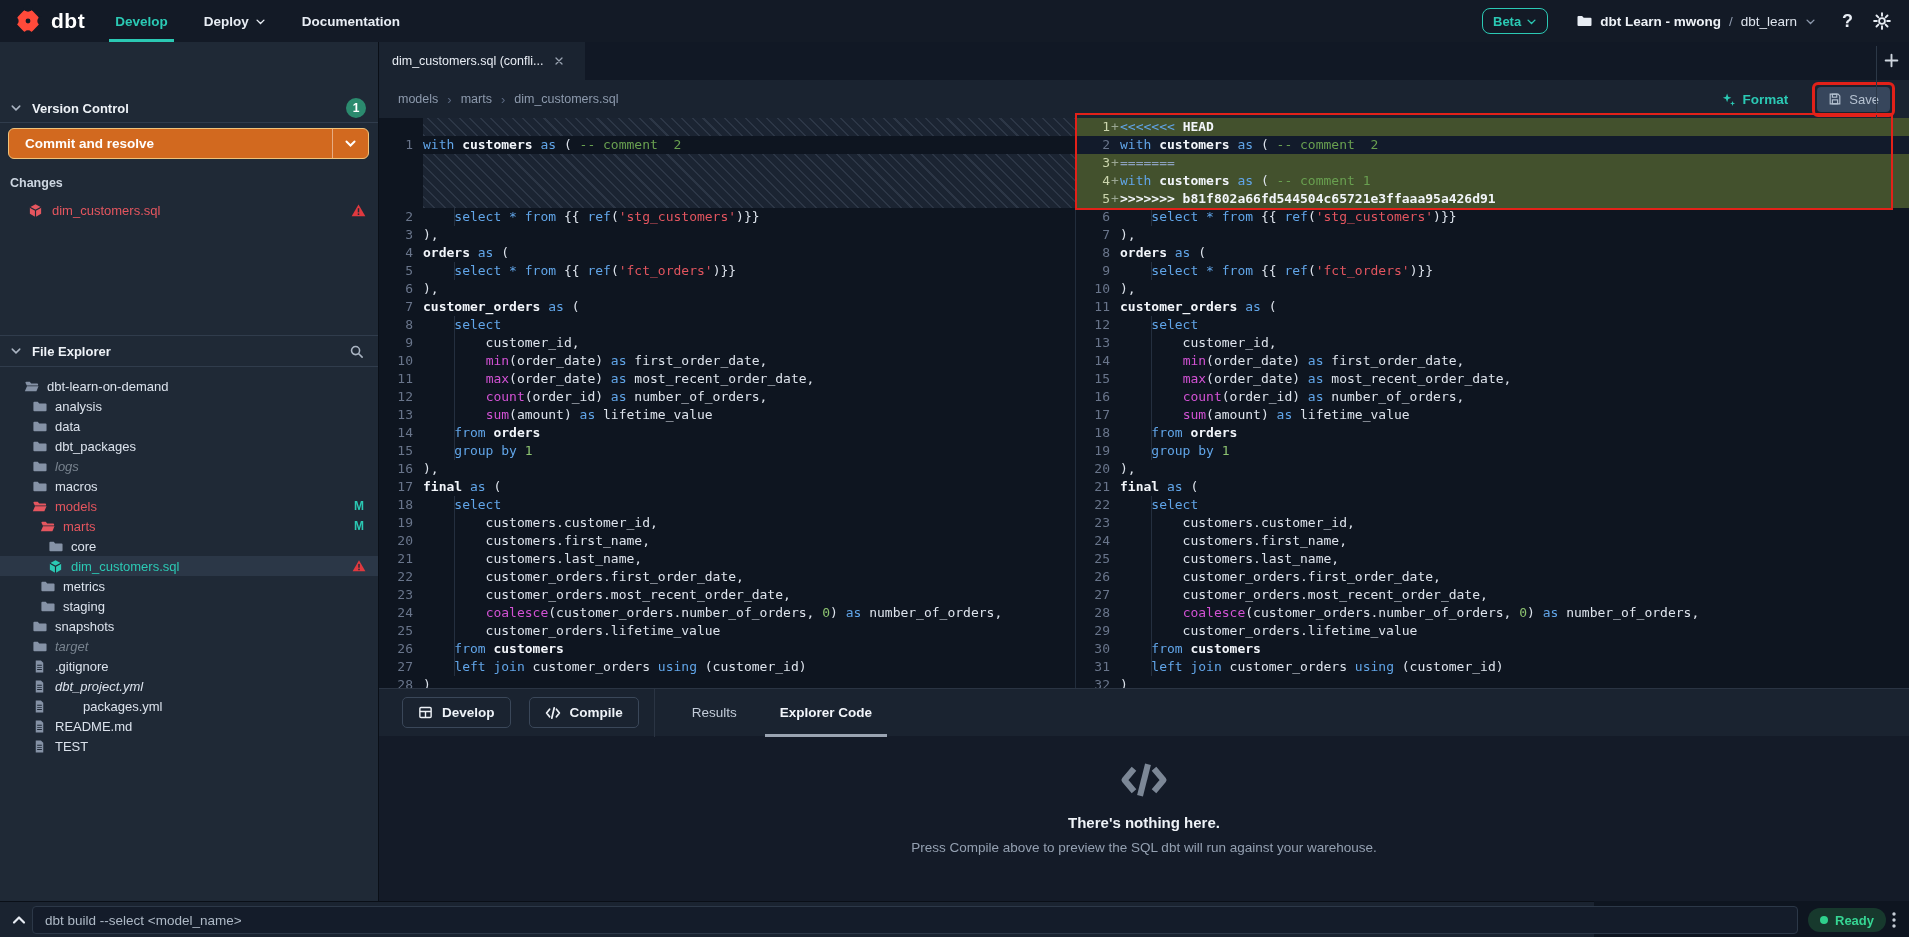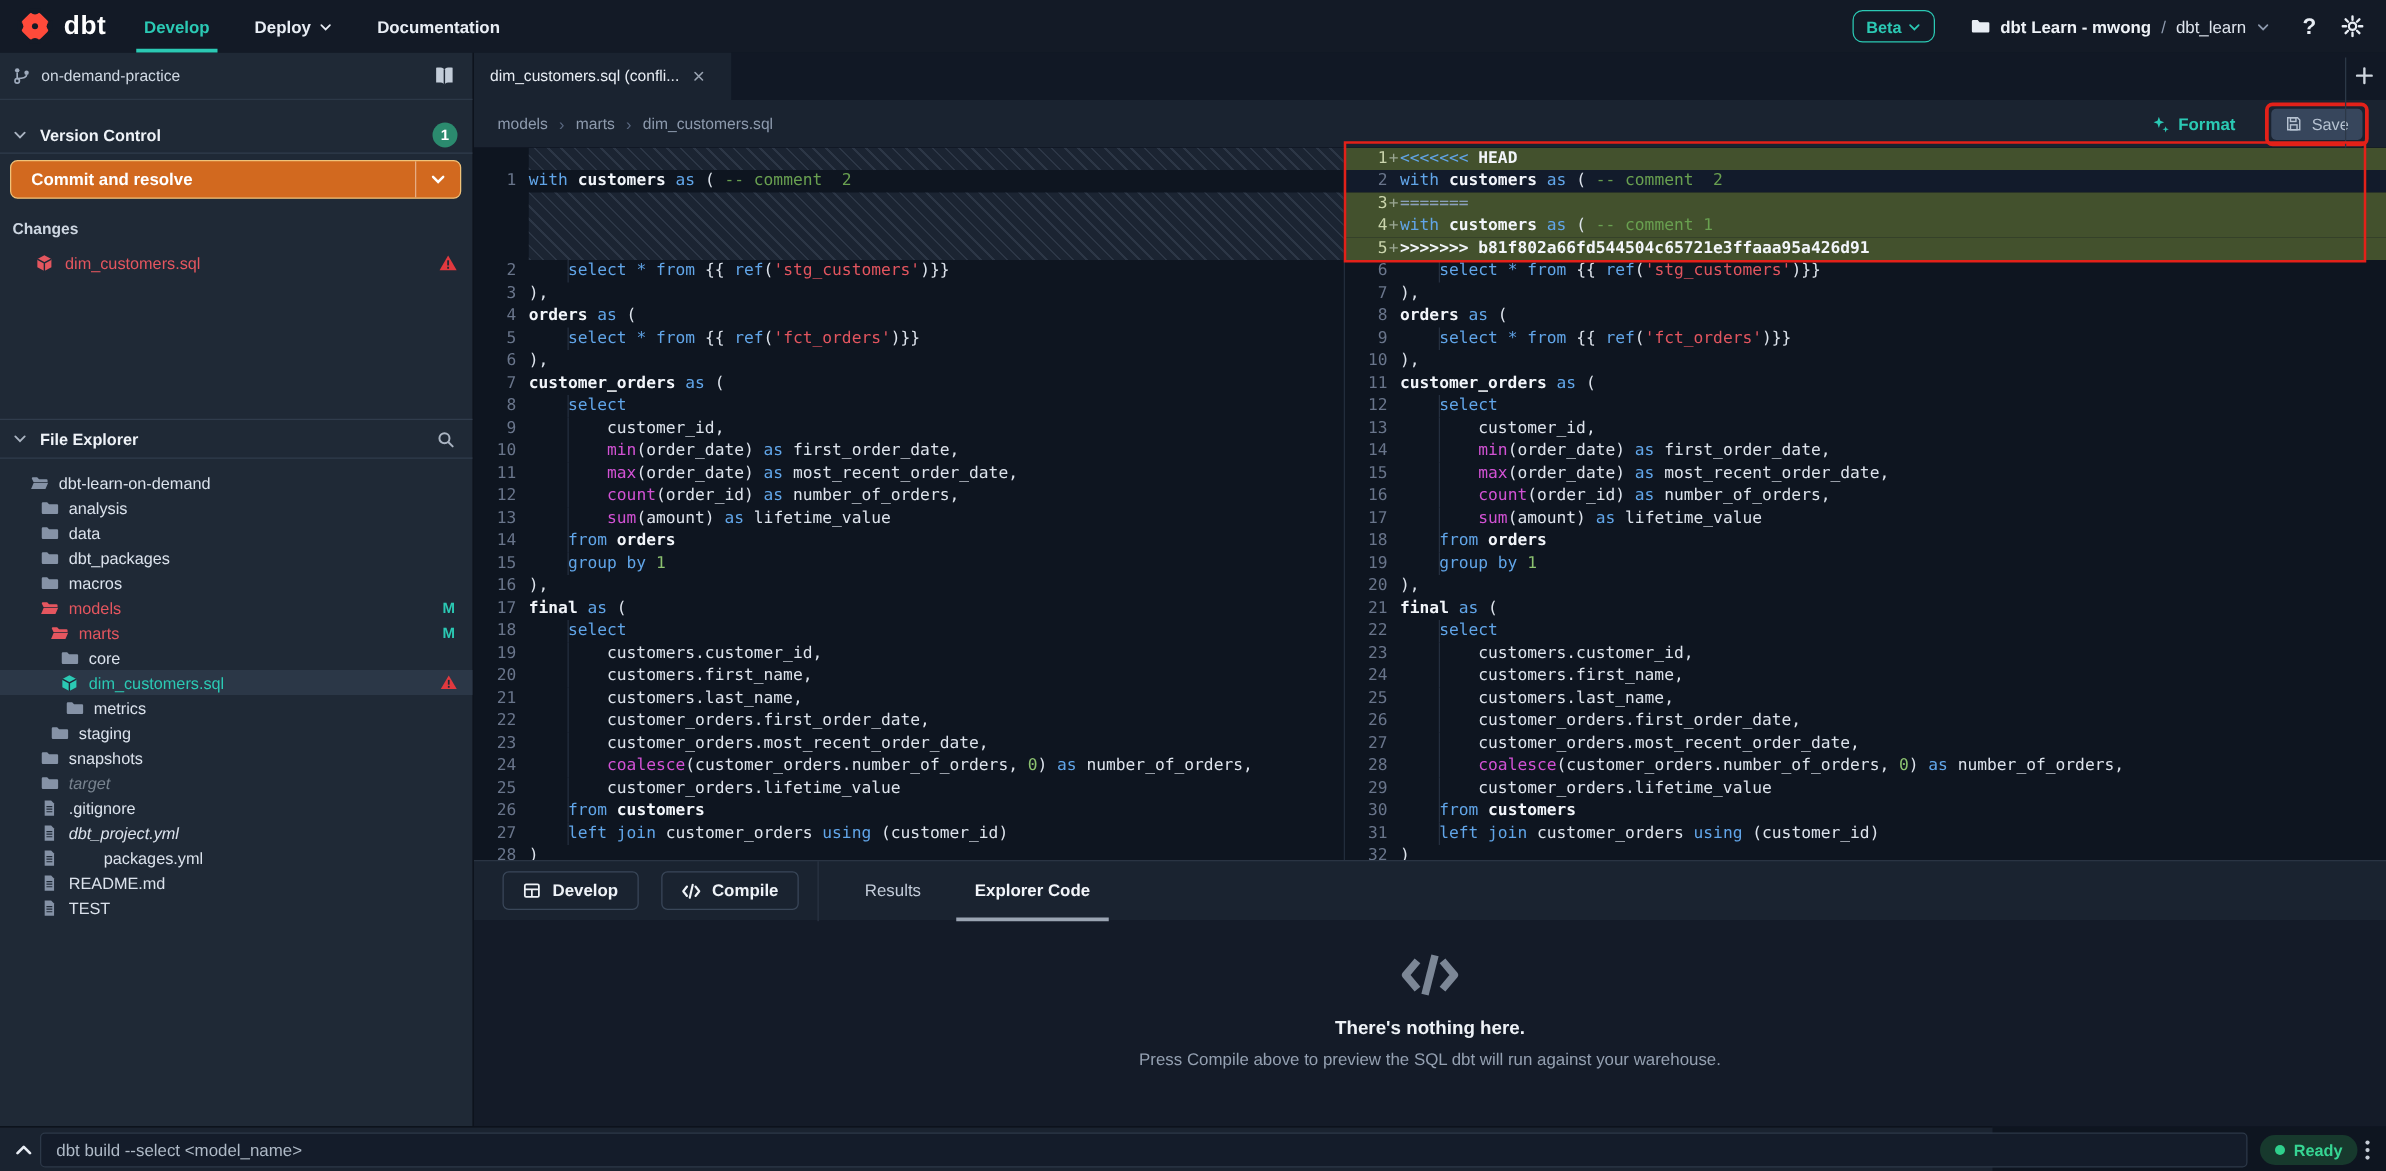--- a/index.html
+++ b/index.html
@@ -183,33 +183,20 @@
       </div>
       <span class="help-q">?</span>
       <svg width="18" height="18" viewBox="0 0 16 16" style="color:#e8edf4;cursor:pointer">
         <circle cx="8" cy="8" r="2.6" fill="none" stroke="currentColor" stroke-width="1.6"></circle>
         <path d="M8 1v2.4M8 12.6V15M1 8h2.4M12.6 8H15M3.1 3.1l1.7 1.7M11.2 11.2l1.7 1.7M12.9 3.1l-1.7 1.7M4.8 11.2l-1.7 1.7" stroke="currentColor" stroke-width="1.7" stroke-linecap="round"></path>
       </svg>
     </div>
   </header>
 
   <aside class="sidebar">
-    <div class="branch-row">
-      <svg width="15" height="15" viewBox="0 0 16 16" style="color:#9fabbd">
-        <circle cx="4" cy="3.5" r="1.9" fill="currentColor"></circle>
-          <circle cx="12" cy="5.5" r="1.9" fill="currentColor"></circle>
-        <circle cx="4" cy="12.5" r="1.9" fill="none" stroke="currentColor" stroke-width="1.4"></circle>
-        <path d="M4 5.4v5.2M12 7.4c0 2.6-4 3-8 3.2" fill="none" stroke="currentColor" stroke-width="1.4"></path>
-      </svg>
-      <span class="lbl">on-demand-practice</span>
-      <svg class="book" width="17" height="17" viewBox="0 0 16 16" fill="currentColor">
-        <path d="M8 3.2C6.8 2 5 1.8 1.8 2v11.2c3.2-.2 5 0 6.2 1.2 1.2-1.2 3-1.4 6.2-1.2V2C11 1.8 9.2 2 8 3.2z"></path>
-        <path d="M8 3.2v11.2" stroke="#1f2936" stroke-width="1.1"></path>
-      </svg>
-    </div>
 
     <div class="sec-head vc-head">
       <svg class="chev" width="12" height="12" viewBox="0 0 16 16">
           <path d="M3 5.5l5 5 5-5" stroke="currentColor" stroke-width="2" fill="none" stroke-linecap="round"></path>
         </svg>
       <span>Version Control</span>
     </div>
     <div class="vc-badge">1</div>
     <div class="vc-divider"></div>
 
@@ -265,20 +252,26 @@
             <path d="M1.5 4a1 1 0 0 1 1-1h3.6l1.6 1.7h6.8a1 1 0 0 1 1 1V12a1 1 0 0 1-1 1h-12a1 1 0 0 1-1-1z" fill="currentColor"></path>
           </svg>
           <span>data</span>
         </div>
         <div class="trow" style="padding-left: 32px;">
           <svg class="ticon" width="15" height="15" viewBox="0 0 16 16">
             <path d="M1.5 4a1 1 0 0 1 1-1h3.6l1.6 1.7h6.8a1 1 0 0 1 1 1V12a1 1 0 0 1-1 1h-12a1 1 0 0 1-1-1z" fill="currentColor"></path>
           </svg>
           <span>dbt_packages</span>
         </div>
+        <div class="trow dim" style="padding-left: 32px;">
+          <svg class="ticon" width="15" height="15" viewBox="0 0 16 16">
+            <path d="M1.5 4a1 1 0 0 1 1-1h3.6l1.6 1.7h6.8a1 1 0 0 1 1 1V12a1 1 0 0 1-1 1h-12a1 1 0 0 1-1-1z" fill="currentColor"></path>
+          </svg>
+          <span>logs</span>
+        </div>
         <div class="trow" style="padding-left: 32px;">
           <svg class="ticon" width="15" height="15" viewBox="0 0 16 16">
             <path d="M1.5 4a1 1 0 0 1 1-1h3.6l1.6 1.7h6.8a1 1 0 0 1 1 1V12a1 1 0 0 1-1 1h-12a1 1 0 0 1-1-1z" fill="currentColor"></path>
           </svg>
           <span>macros</span>
         </div>
         <div class="trow red" style="padding-left: 32px;">
           <svg class="ticon" width="15" height="15" viewBox="0 0 16 16">
             <path d="M1.5 4a1 1 0 0 1 1-1h3.6l1.6 1.7h6.3a1 1 0 0 1 1 1V7H3z" fill="currentColor"></path>
             <path d="M.9 13l2.3-5.3h12.3L13.2 13z" fill="currentColor"></path>
@@ -305,21 +298,21 @@
             <path d="M8 1.2 14 4.5v7L8 14.8 2 11.5v-7z" fill="currentColor"></path>
             <path d="M2 4.5 8 7.8l6-3.3M8 7.8v7" stroke="#1f2936" stroke-width="1.2" fill="none"></path>
           </svg>
           <span>dim_customers.sql</span>
           <svg class="warn" width="14" height="14" viewBox="0 0 16 16">
             <path d="M8 1.5 15.3 14H.7z" fill="currentColor"></path>
             <rect x="7.2" y="5.6" width="1.6" height="4.4" fill="#1f2936"></rect>
             <rect x="7.2" y="11.1" width="1.6" height="1.7" fill="#1f2936"></rect>
           </svg>
         </div>
-        <div class="trow" style="padding-left: 52px;">
+        <div class="trow" style="padding-left: 40px;">
           <svg class="ticon" width="15" height="15" viewBox="0 0 16 16">
             <path d="M1.5 4a1 1 0 0 1 1-1h3.6l1.6 1.7h6.8a1 1 0 0 1 1 1V12a1 1 0 0 1-1 1h-12a1 1 0 0 1-1-1z" fill="currentColor"></path>
           </svg>
           <span>metrics</span>
         </div>
         <div class="trow" style="padding-left: 40px;">
           <svg class="ticon" width="15" height="15" viewBox="0 0 16 16">
             <path d="M1.5 4a1 1 0 0 1 1-1h3.6l1.6 1.7h6.8a1 1 0 0 1 1 1V12a1 1 0 0 1-1 1h-12a1 1 0 0 1-1-1z" fill="currentColor"></path>
           </svg>
           <span>staging</span>

